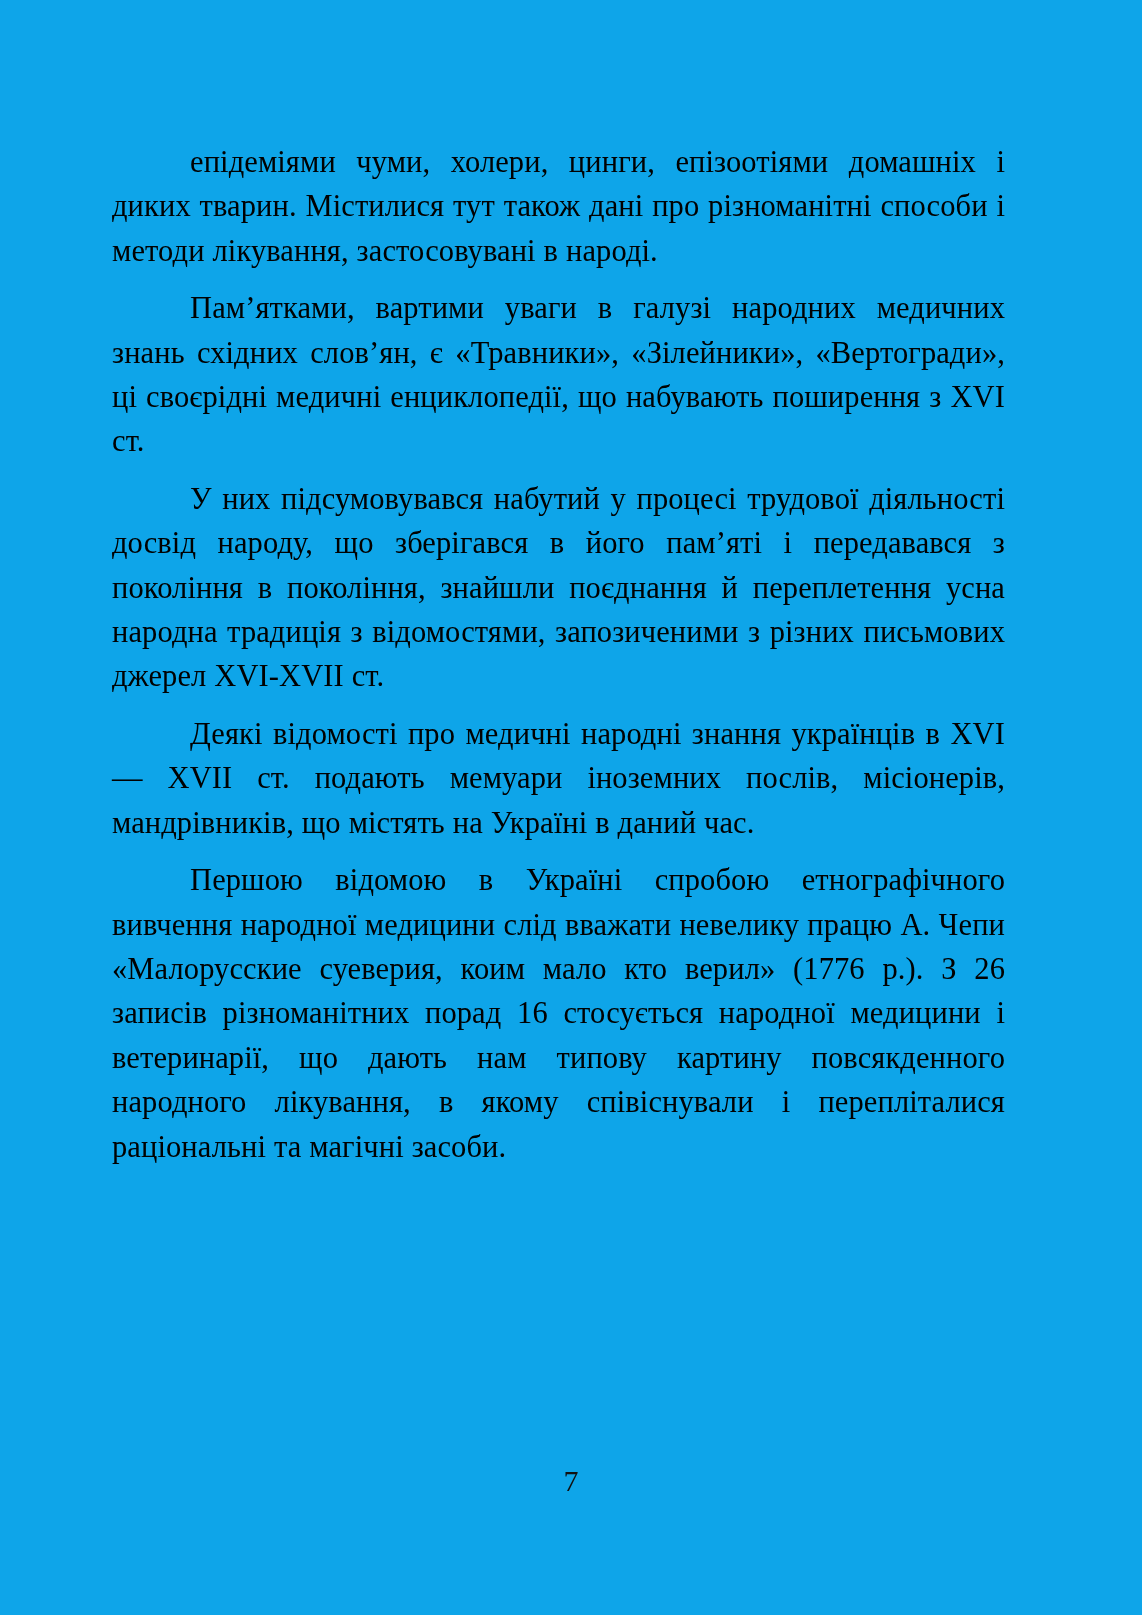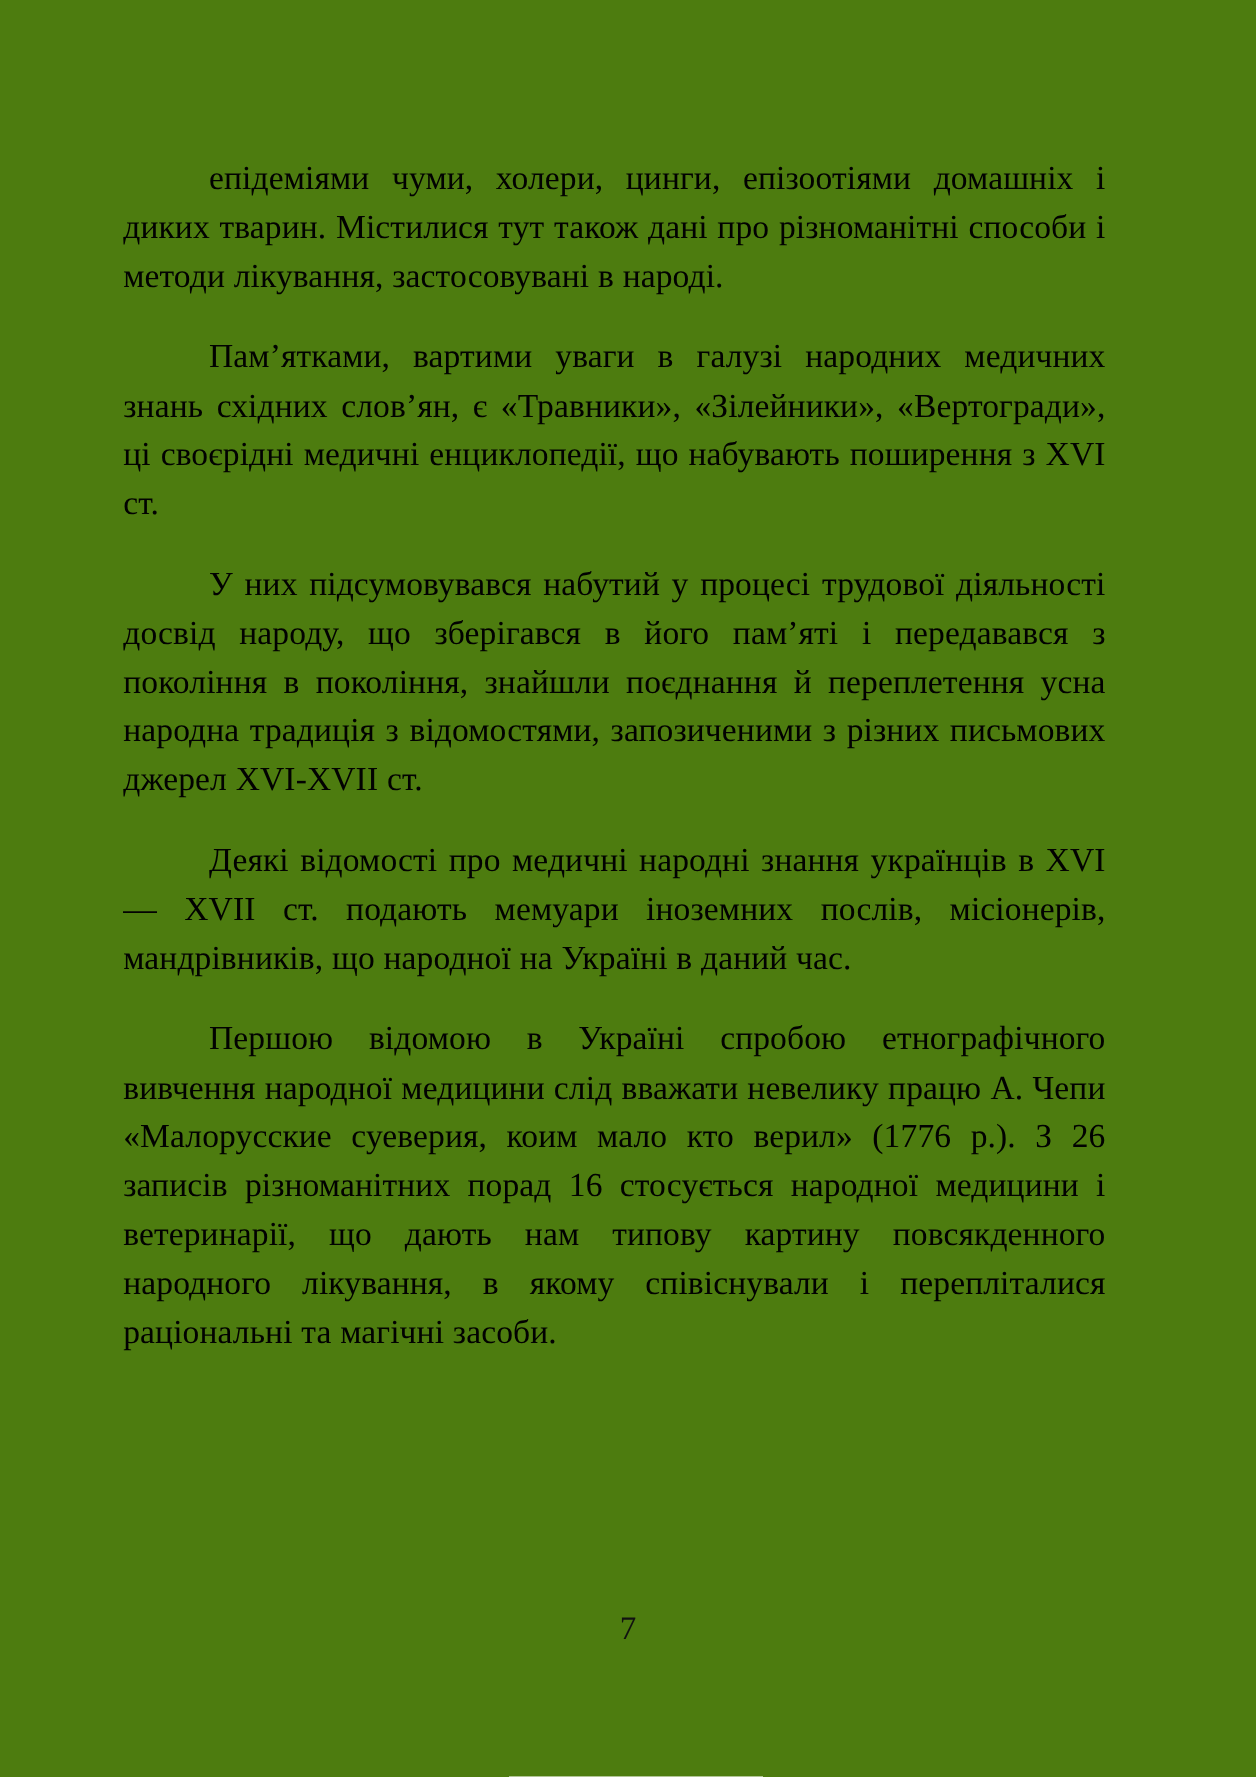--- a/index.html
+++ b/index.html
@@ -4,21 +4,21 @@
 <style>
   html, body {
     margin: 0;
     padding: 0;
     background: #ffffff;
   }
   .page {
     position: relative;
     width: 1142px;
     height: 1615px;
-    background: #4d7c0f;
+    background: #0ea5e9;
     overflow: hidden;
     font-family: "Liberation Serif", "DejaVu Serif", serif;
     color: #010101;
   }
   .text-column {
     position: absolute;
     left: 112px;
     top: 140px;
     width: 893px;
   }
@@ -28,21 +28,21 @@
     text-align-last: left;
     text-indent: 78px;
     font-size: 30.5px;
     line-height: 44.4px;
     letter-spacing: 0.1px;
     word-spacing: 0.2px;
     hyphens: none;
     -webkit-hyphens: none;
   }
   .para + .para {
-    margin-top: 29px;
+    margin-top: 13px;
   }
   .page-number {
     position: absolute;
     left: 0;
     top: 1462px;
     width: 1142px;
     text-align: center;
     font-size: 30px;
     line-height: 38px;
     color: #111111;
@@ -50,19 +50,19 @@
 </style>
 </head>
 <body>
 
 <div class="page">
 
   <div class="text-column">
     <p class="para">епідеміями чуми, холери, цинги, епізоотіями домашніх і диких тварин. Містилися тут також дані про різноманітні способи і методи лікування, застосовувані в народі.</p>
     <p class="para">Пам’ятками, вартими уваги в галузі народних медичних знань східних слов’ян, є «Травники», «Зілейники», «Вертогради», ці своєрідні медичні енциклопедії, що набувають поширення з XVI ст.</p>
     <p class="para">У них підсумовувався набутий у процесі трудової діяльності досвід народу, що зберігався в його пам’яті і передавався з покоління в покоління, знайшли поєднання й переплетення усна народна традиція з відомостями, запозиченими з різних письмових джерел XVI-XVII ст.</p>
-    <p class="para">Деякі відомості про медичні народні знання українців в XVI — XVII ст. подають мемуари іноземних послів, місіонерів, мандрівників, що народної на Україні в даний час.</p>
+    <p class="para">Деякі відомості про медичні народні знання українців в XVI — XVII ст. подають мемуари іноземних послів, місіонерів, мандрівників, що містять на Україні в даний час.</p>
     <p class="para">Першою відомою в Україні спробою етнографічного вивчення народної медицини слід вважати невелику працю А. Чепи «Малорусские суеверия, коим мало кто верил» (1776 р.). З 26 записів різноманітних порад 16 стосується народної медицини і ветеринарії, що дають нам типову картину повсякденного народного лікування, в якому співіснували і перепліталися раціональні та магічні засоби.</p>
   </div>
 
   <div class="page-number">7</div>
 
 </div>
 
 </body></html>

